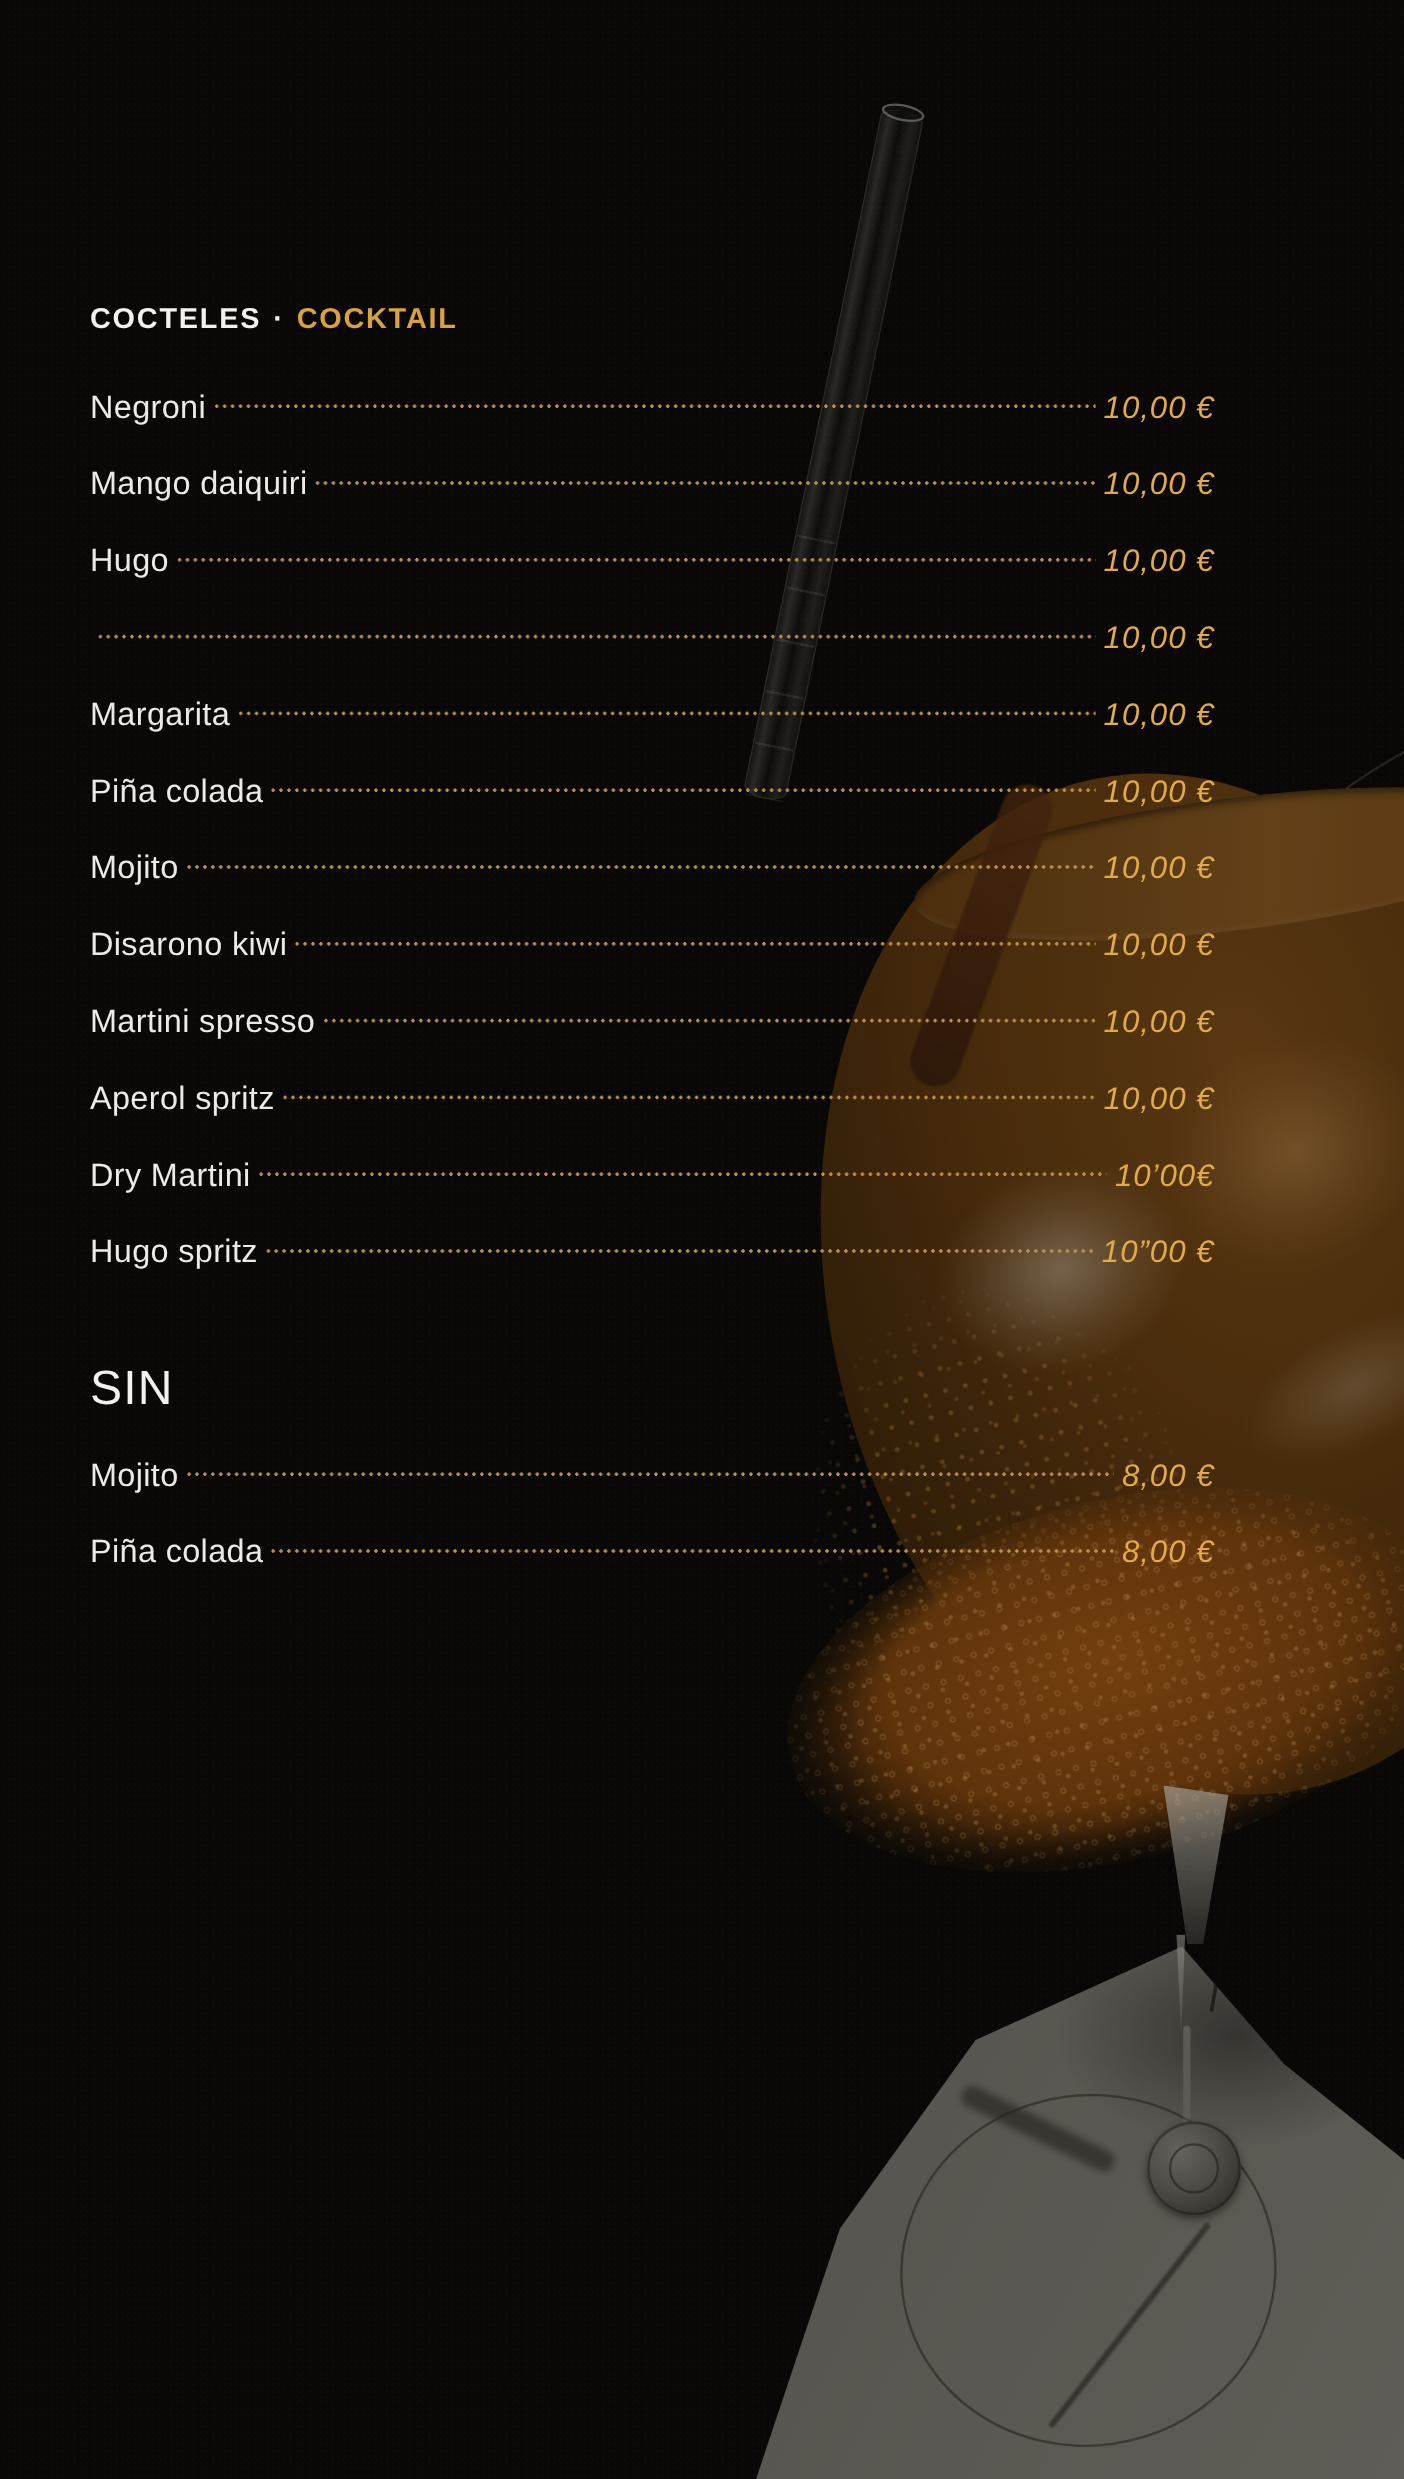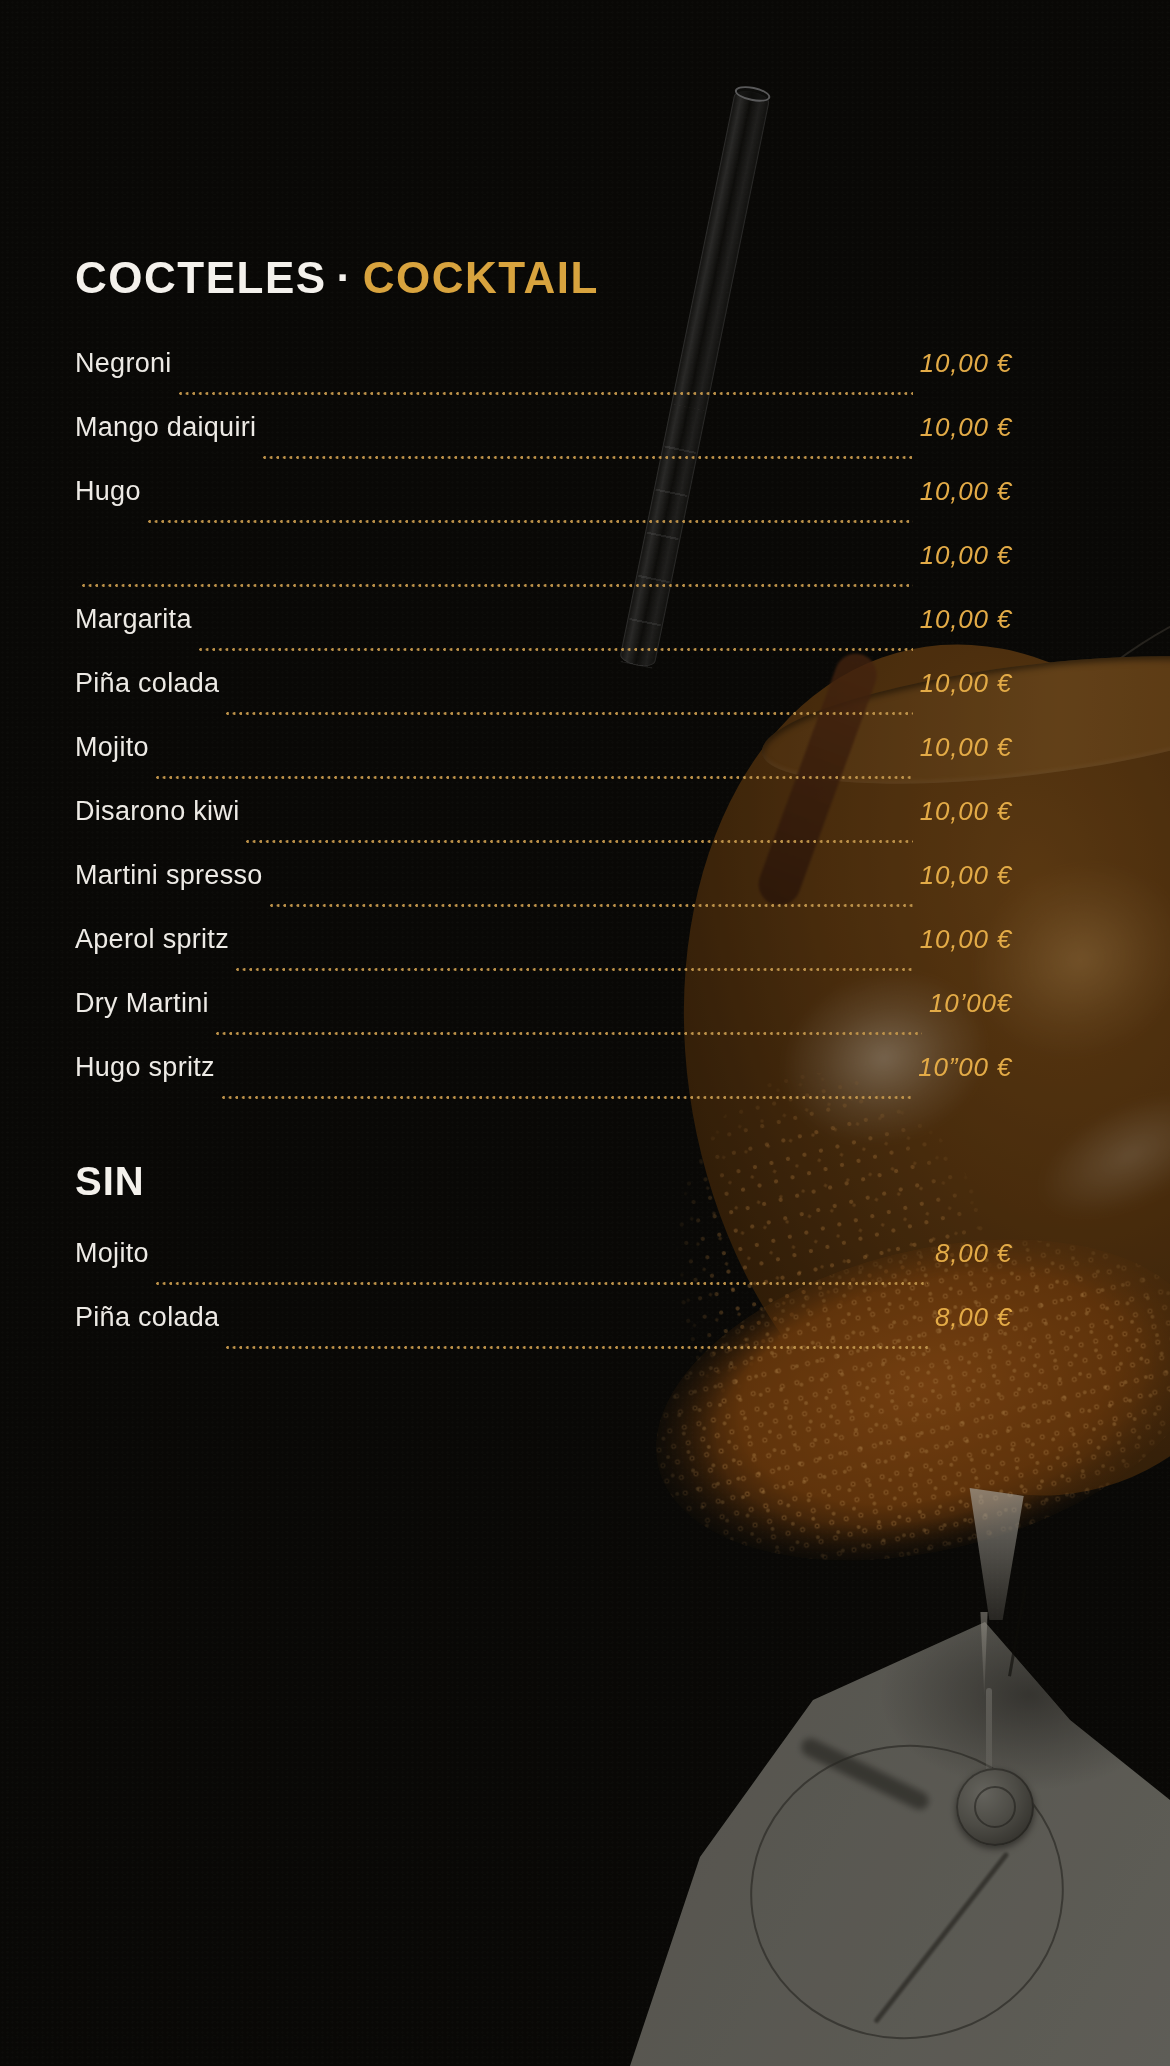--- a/index.html
+++ b/index.html
@@ -153,35 +153,35 @@
   .straw::after{
     content:'';position:absolute;left:2px;right:2px;top:55%;bottom:0;
     background:repeating-linear-gradient(180deg, transparent 0 42px, rgba(235,235,240,0.12) 42px 44px);
   }
 
   .overlay{position:absolute;inset:0;background:rgba(6,5,3,0.30);}
 
   
   .menu{position:absolute;left:75px;top:252px;width:937px;z-index:2;}
   .title{
-    margin:0 0 26px 0;font-size:44px;font-weight:700;letter-spacing:1.5px;
+    margin:0 0 26px 0;font-size:24px;font-weight:700;letter-spacing:1.5px;
     color:#f4f1ec;line-height:1.2;
   }
   .t-gold{color:#d8a33e;}
   .t-dot{padding:0 10px;}
-  .row{display:flex;align-items:flex-end;height:64px;}
+  .row{display:flex;align-items:center;height:64px;}
   .iname{color:#edeae5;font-size:27px;letter-spacing:0.3px;line-height:64px;white-space:nowrap;}
   .dots{
     flex:1;height:3px;margin:0 7px;
     background-image:radial-gradient(circle at 1.6px 1.5px, #bc9149 1.2px, transparent 1.65px);
     background-size:6.6px 3px;background-repeat:repeat-x;background-position:0 100%;
   }
   .iprice{color:#e3ab47;font-size:26px;letter-spacing:0.8px;line-height:64px;white-space:nowrap;font-style:italic;}
   .sin-heading{
-    margin:57px 0 0 0;font-size:40px;font-weight:700;letter-spacing:1px;
+    margin:57px 0 0 0;font-size:40px;font-weight:400;letter-spacing:1px;
     color:#f4f1ec;line-height:1.25;
   }
   .sin-rows{margin-top:15px;}
 </style>
 </head>
 <body>
 
 <div class="canvas">
   <div class="backdrop"></div>
 

